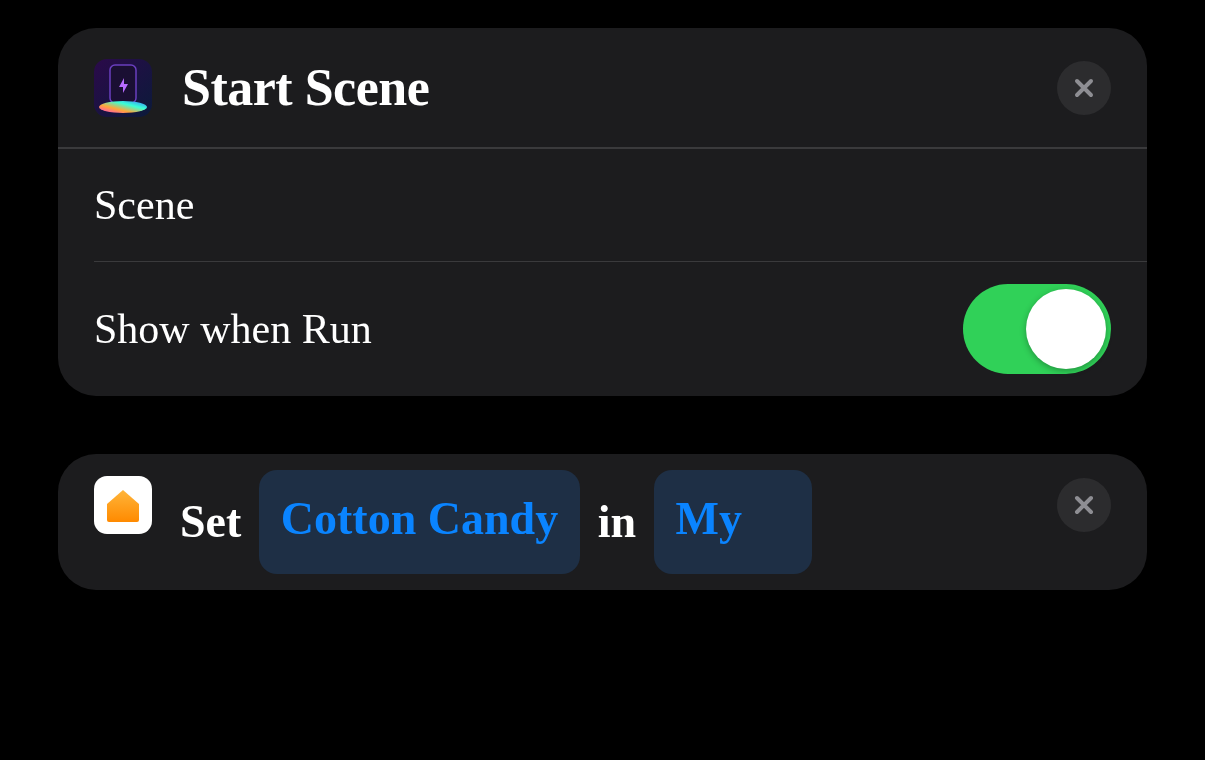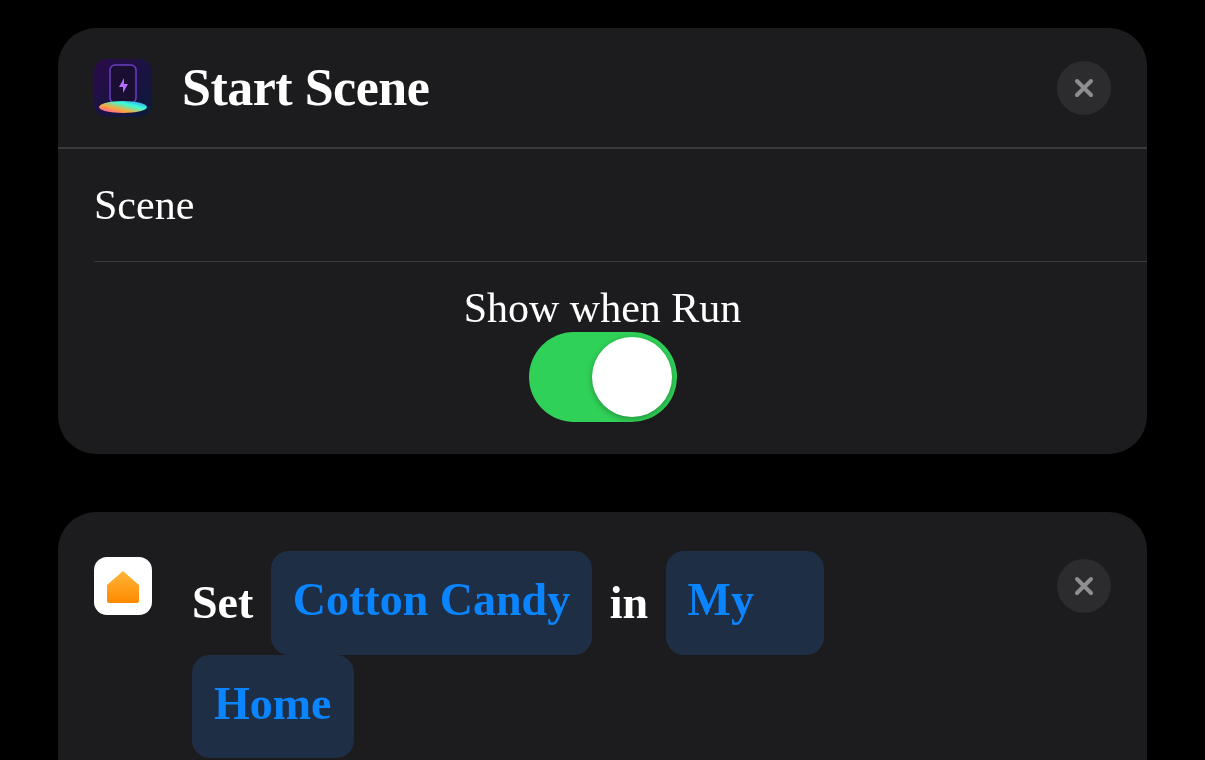--- a/index.html
+++ b/index.html
@@ -98,24 +98,24 @@
     position: absolute;
     top: 5px; right: 5px;
     width: 80px; height: 80px;
     border-radius: 50%;
     background: #fff;
     box-shadow: 0 2px 6px rgba(0,0,0,0.3);
   }
 
   
   .c2-body {
-    padding: 39px 36px;
+    padding: 16px 36px;
     display: flex;
     align-items: flex-start;
-    gap: 40px;
+    gap: 28px;
   }
   .home-icon {
     width: 58px; height: 58px; border-radius: 13px;
     background: #fff;
     display: flex; align-items: center; justify-content: center;
     flex: 0 0 auto;
     margin-top: 6px;
   }
   .home-icon svg { width: 40px; height: 40px; }
   .sentence {
@@ -182,21 +182,21 @@
     </div>
 
     <div class="divider"></div>
 
     <div class="row">
       <div class="row-label">Scene</div>
     </div>
 
     <div class="row-sep"></div>
 
-    <div class="row" style="padding-top:22px;padding-bottom:32px;flex-direction:column;">
+    <div class="row" style="padding-top:22px;padding-bottom:22px;">
       <div class="row-label">Show when Run</div>
       <div class="toggle">
         <div class="toggle-knob"></div>
       </div>
     </div>
   </div>
 
   <div class="card card2">
     <div class="c2-body">
       <span class="home-icon">
@@ -209,21 +209,20 @@
           </defs>
           <path d="M20 5 L36 19 L36 35 A2 2 0 0 1 34 37 L6 37 A2 2 0 0 1 4 35 L4 19 Z" fill="url(#hg)"></path>
         </svg>
       </span>
 
       <span class="sentence">
         <span class="word">Set</span>
         <span class="token">Cotton Candy</span>
         <span class="word">in</span>
         <span class="token" style="padding-right:70px;">My</span><br>
-        <span class="token" style="margin-left:0;">Home</span>
       </span>
 
       <div class="close-btn c2-close">
         <svg viewBox="0 0 24 24">
           <path d="M5 5 L19 19 M19 5 L5 19" stroke="#8e8e93" stroke-width="4" stroke-linecap="round"></path>
         </svg>
       </div>
     </div>
   </div>
 

